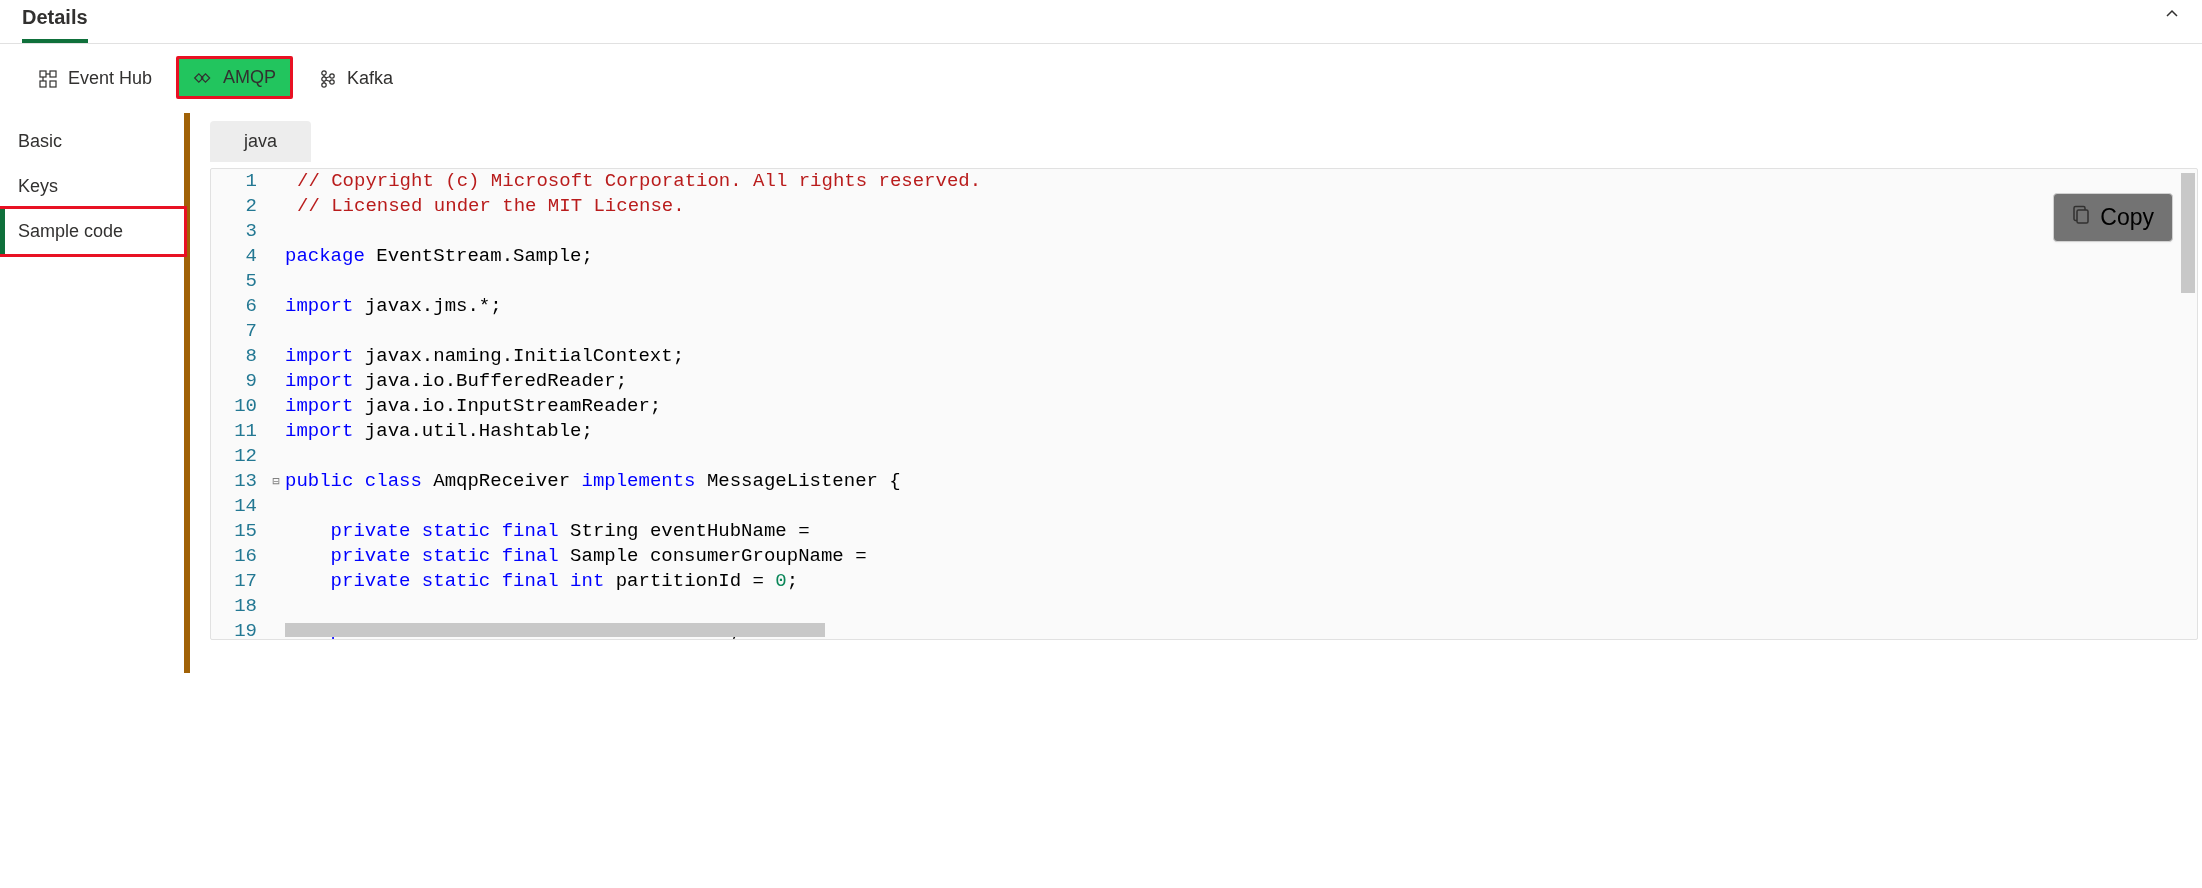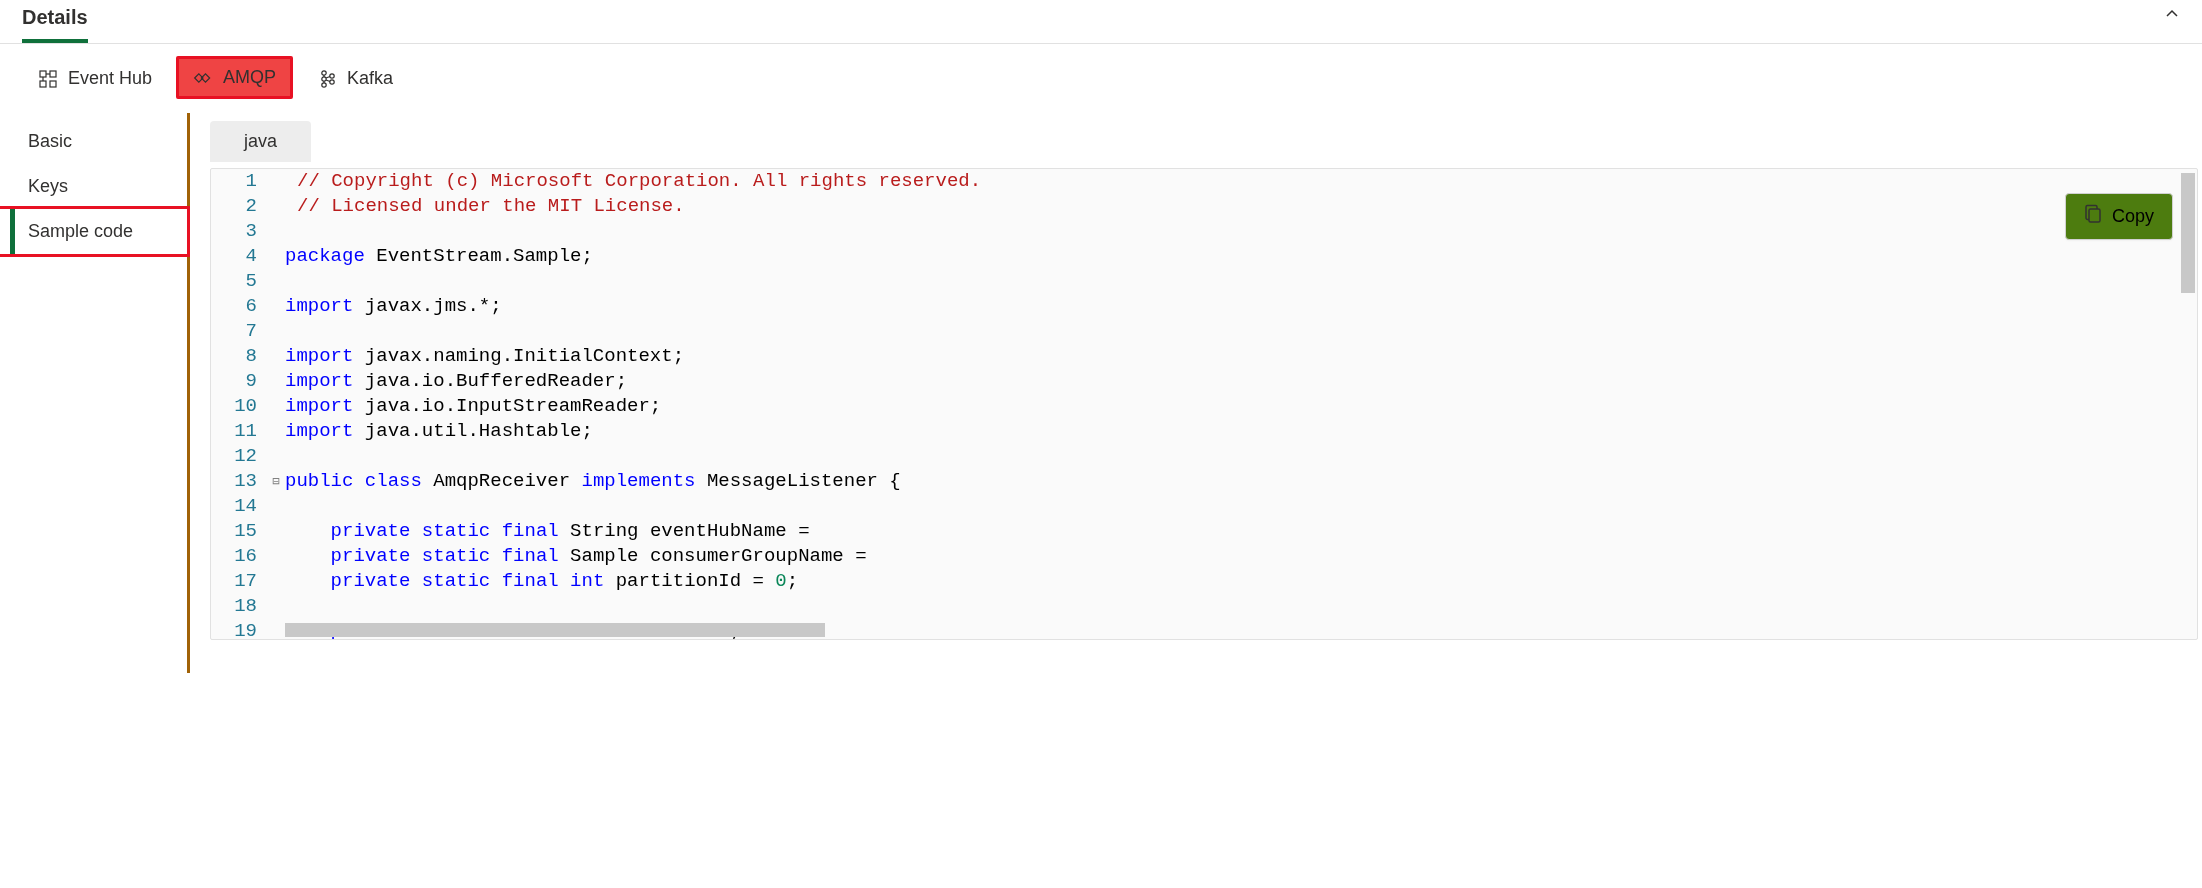--- a/index.html
+++ b/index.html
@@ -31,32 +31,31 @@
       align-items: center;
       gap: 10px;
       padding: 8px 14px;
       font-size: 18px;
       color: #323130;
       cursor: pointer;
       border: 2px solid transparent;
       border-radius: 2px;
     }
     .ptab.selected { background: #f3f2f1; }
-    .ptab.highlighted-protocol { border: 3px solid #e81123; background: #ef4444; }
+    .ptab.highlighted-protocol { border: 3px solid #e81123; background: #22c55e; }
     .ptab svg { width: 20px; height: 20px; }
     .ptab .icon { display: flex; }
 
     .content-row { display: flex; }
 
     .side-col {
       width: 190px;
-      border-right: 3px solid #a16207;
+      border-right: 6px solid #a16207;
       padding-top: 6px;
       min-height: 560px;
-      padding-left: 10px;
     }
     .side-item {
       padding: 12px 18px;
       font-size: 18px;
       color: #323130;
       cursor: pointer;
     }
     .side-item.selected {
       border-left: 5px solid #0f703b;
       padding-left: 13px;
@@ -130,25 +129,25 @@
     }
     .tok-comment { color: #b91c1c; margin-left: 12px; }
     .tok-keyword { color: #0000ff; }
     .tok-plain   { color: #000000; }
     .tok-num     { color: #098658; }
 
     .copy-btn {
       position: absolute;
       top: 24px;
       right: 24px;
-      background: #4d7c0f;
+      background: #737373;
       border: 1px solid #d1d1d1;
       border-radius: 4px;
       padding: 10px 18px;
-      font-size: 18px;
+      font-size: 23px;
       display: flex;
       align-items: center;
       gap: 10px;
       cursor: pointer;
       box-shadow: 0 1px 2px rgba(0,0,0,0.04);
     }
     .copy-btn svg { width: 18px; height: 20px; }
 
     .vscrollbar {
       position: absolute;

